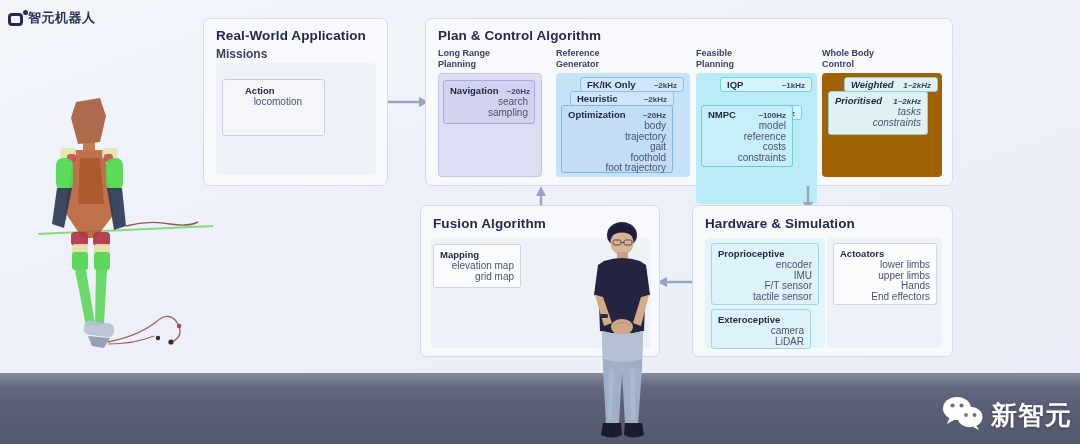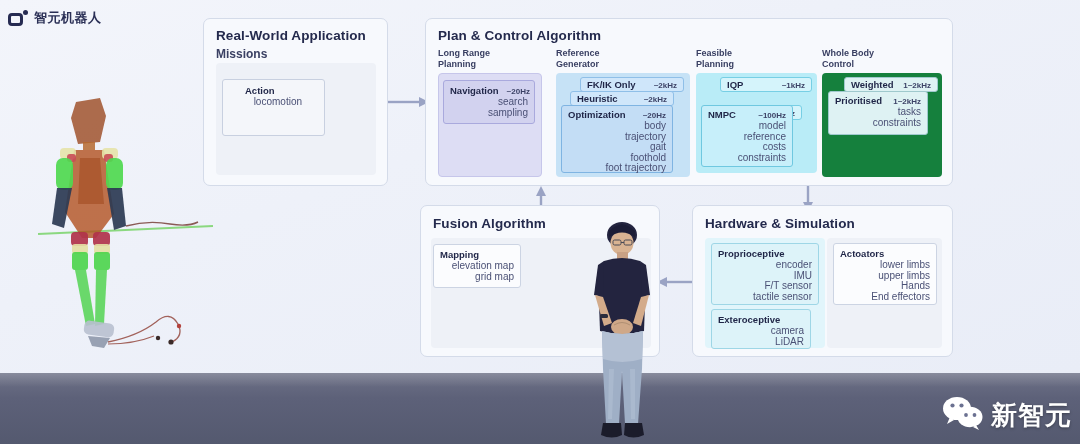--- a/index.html
+++ b/index.html
@@ -24,21 +24,21 @@
     background:linear-gradient(180deg,rgba(255,255,255,.18),rgba(255,255,255,0));
   }
 
   
   #slide {
     position:absolute; left:0; top:0; width:1080px; height:373px;
     background:linear-gradient(160deg,#f3f5fb 0%,#eef1f9 40%,#e9edf7 100%);
   }
 
   
-  #brand { position:absolute; left:8px; top:9px; display:flex; align-items:center; gap:6px; }
+  #brand { position:absolute; left:8px; top:9px; display:flex; align-items:center; }
   #brand .mark { position:relative; width:20px; height:17px; }
   #brand .mark .ring {
     position:absolute; left:0; top:3px; width:15px; height:13px;
     border:3px solid #262b52; border-radius:4px;
   }
   #brand .mark .dot {
     position:absolute; right:0; top:0; width:5px; height:5px;
     border-radius:50%; background:#262b52;
   }
   #brand .name { font-size:13px; font-weight:700; color:#2a2f55; letter-spacing:.5px; }
@@ -55,21 +55,21 @@
   }
   .sub-head {
     font-size:9px; font-weight:700; color:#3a4063; line-height:11px;
   }
 
   
   .group { position:absolute; border-radius:4px; }
   .group.purple { background:#ddddf4; border:1px solid #c6c6ea; }
   .group.blue   { background:#c6e2f6; }
   .group.cyan   { background:#b9ecf7; }
-  .group.mint   { background:#15803d; }
+  .group.mint   { background:#a16207;font-style:italic; }
   .group.plain  { background:#eef1f7; }
   .group.palecyan { background:#e1f5fb; }
 
   
   .card { position:absolute; border-radius:3px; }
   .card .row {
     display:flex; align-items:baseline; justify-content:space-between;
     gap:8px; padding:0 0 1px 0;
   }
   .card .ttl { font-size:9.5px; font-weight:700; color:#1f2547; white-space:nowrap; }
@@ -234,21 +234,21 @@
         <li>foothold</li>
         <li>foot trajectory</li>
       </ul>
     </div>
   </div>
 
   <div class="sub-head" style="position:absolute; left:270px; top:29px;">
     <div>Feasible</div>
     <div>Planning</div>
   </div>
-  <div class="group cyan" style="left:270px; top:54px; width:121px; height:100px;">
+  <div class="group cyan" style="left:270px; top:54px; width:121px; height:131px;">
     <div class="card v-cyan2" style="left:24px; top:4px; width:92px; height:15px; padding:1px 6px;">
       <div class="row">
         <span class="ttl">IQP</span>
         <span class="hz">~1kHz</span>
       </div>
     </div>
     <div class="card v-cyan2" style="left:14px; top:32px; width:92px; height:15px; padding:1px 6px;">
       <div class="row">
         <span class="ttl">CMPC</span>
         <span class="hz">500~1kHz</span>

